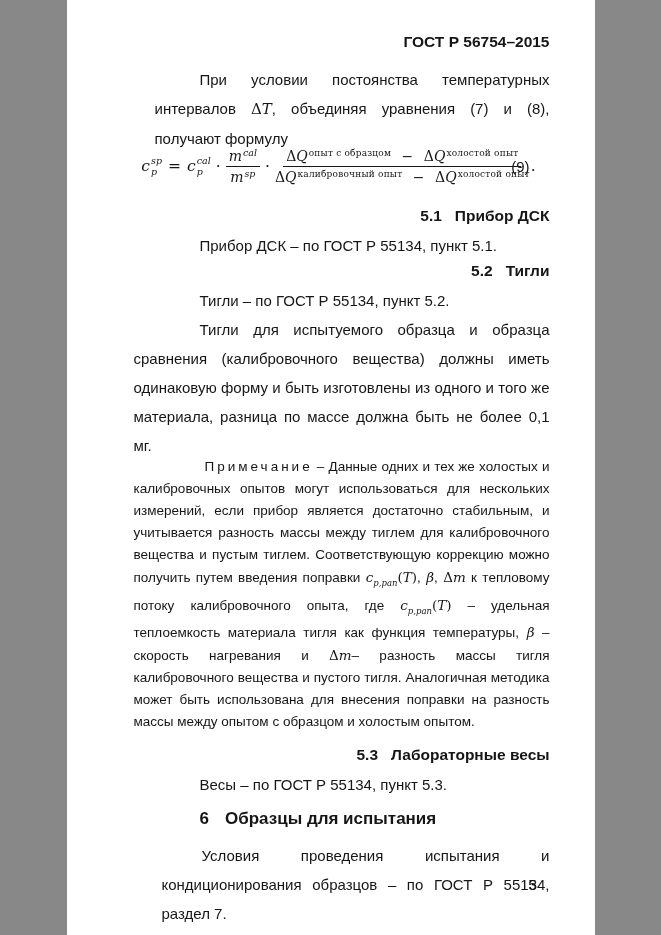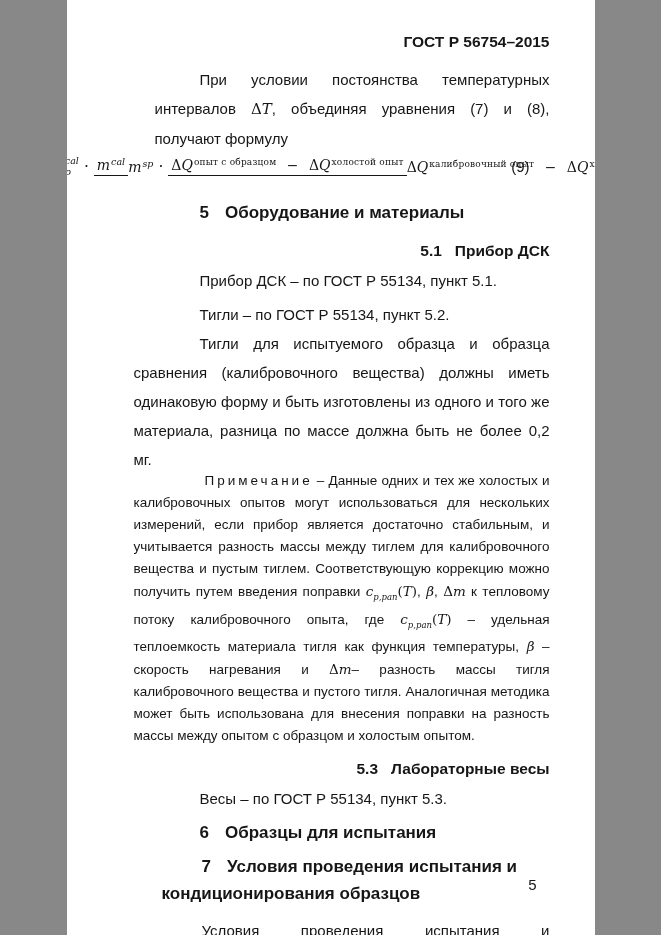--- a/index.html
+++ b/index.html
@@ -50,21 +50,21 @@
     font-style:italic;
     font-size:15.5px;
   }
   .formula .mo{ font-style:normal; margin:0 6px; }
   .formula .dot{ margin:0 5px; }
   .atom{ display:inline-flex; align-items:center; }
   .ss{
     display:inline-flex; flex-direction:column; align-items:flex-start;
     font-size:9.5px; line-height:9px; margin-left:1px; gap:2px;
   }
-  .frac{ display:inline-flex; flex-direction:row; align-items:center; font-size:14px; }
+  .frac{ display:inline-flex; flex-direction:column; align-items:center; font-size:14px; }
   .frac .num{ border-bottom:1.3px solid #161616; padding:0 3px 2px; white-space:nowrap; }
   .frac .den{ padding-top:2px; white-space:nowrap; }
   .msup{ font-size:9.5px; position:relative; top:-5px; margin-left:1px; }
   .wsup{
     font-size:9px; font-style:normal; position:relative; top:-5px;
     margin-left:1px; white-space:nowrap; letter-spacing:0.2px;margin-top:32px;
   }
   .eq-number{
     position:absolute; right:20px; top:50%;
     transform:translateY(-50%);
@@ -148,39 +148,38 @@
           <span class="up">Δ</span><span>Q</span><span class="wsup">калибровочный опыт</span>
           <span class="mo">−</span>
           <span class="up">Δ</span><span>Q</span><span class="wsup">холостой опыт</span>
         </span>
       </span>
       <span class="mo" style="margin-left:1px">.</span>
     </div>
     <span class="eq-number">(9)</span>
   </div>
 
-  <h2 class="h2 mt8"><span class="h-num">5</span><span>Оборудование и материалы</span></h2>
 
   <h3 class="h3 mt15"><span class="h-num">5.1</span><span>Прибор ДСК</span></h3>
 
   <p class="body-p single mt5">Прибор ДСК – по ГОСТ Р 55134, пункт 5.1.</p>
 
+  <h3 class="h3 mt1"><span class="h-num">5.2</span><span>Тигли</span></h3>
 
   <p class="body-p single mt5">Тигли – по ГОСТ Р 55134, пункт 5.2.</p>
 
-  <p class="body-p mt0">Тигли для испытуемого образца и образца сравнения (калибровочного вещества) должны иметь одинаковую форму и быть изготовлены из одного и того же материала, разница по массе должна быть не более 0,2 мг.</p>
+  <p class="body-p mt0">Тигли для испытуемого образца и образца сравнения (калибровочного вещества) должны иметь одинаковую форму и быть изготовлены из одного и того же материала, разница по массе должна быть не более 0,1 мг.</p>
 
   <p class="note"><span class="note-label">Примечание</span><span> – </span><span>Данные одних и тех же холостых и калибровочных опытов могут использоваться для нескольких измерений, если прибор является достаточно стабильным, и учитывается разность массы между тиглем для калибровочного вещества и пустым тиглем. Соответствующую коррекцию можно получить путем введения поправки </span><span class="imath"><span>c</span><sub>p,pan</sub><span class="up">(</span><span>T</span><span class="up">)</span></span><span>, </span><span class="imath">β</span><span>, </span><span><span class="up">Δ</span><span class="imath">m</span></span><span> к тепловому потоку калибровочного опыта, где </span><span class="imath"><span>c</span><sub>p,pan</sub><span class="up">(</span><span>T</span><span class="up">)</span></span><span> – удельная теплоемкость материала тигля как функция температуры, </span><span class="imath">β</span><span> – скорость нагревания и </span><span><span class="up">Δ</span><span class="imath">m</span></span><span>– разность массы тигля калибровочного вещества и пустого тигля. Аналогичная методика может быть использована для внесения поправки на разность массы между опытом с образцом и холостым опытом.</span></p>
 
   <h3 class="h3 mt12"><span class="h-num">5.3</span><span>Лабораторные весы</span></h3>
 
   <p class="body-p single mt5">Весы – по ГОСТ Р 55134, пункт 5.3.</p>
 
   <h2 class="h2 mt6"><span class="h-num">6</span><span>Образцы для испытания</span></h2>
 
 
-  <h2 class="h2 wrap mt7"><span class="h-num">7</span><span>Условия проведения испытания и кондиционирования образцов</span></h2>
 
   <p class="body-p p-last mt9">Условия проведения испытания и кондиционирования образцов – по ГОСТ Р 55134, раздел 7.</p>
 
   <div class="page-number">5</div>
 
 </div>
 
 </body></html>

